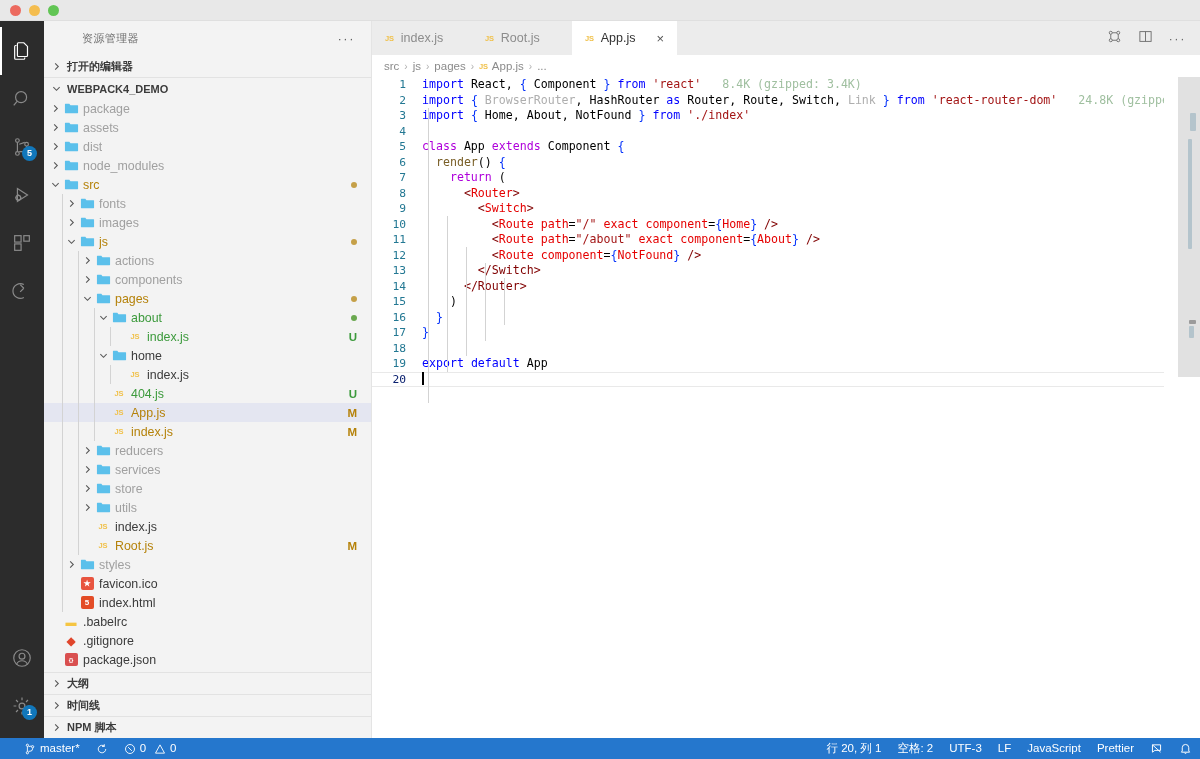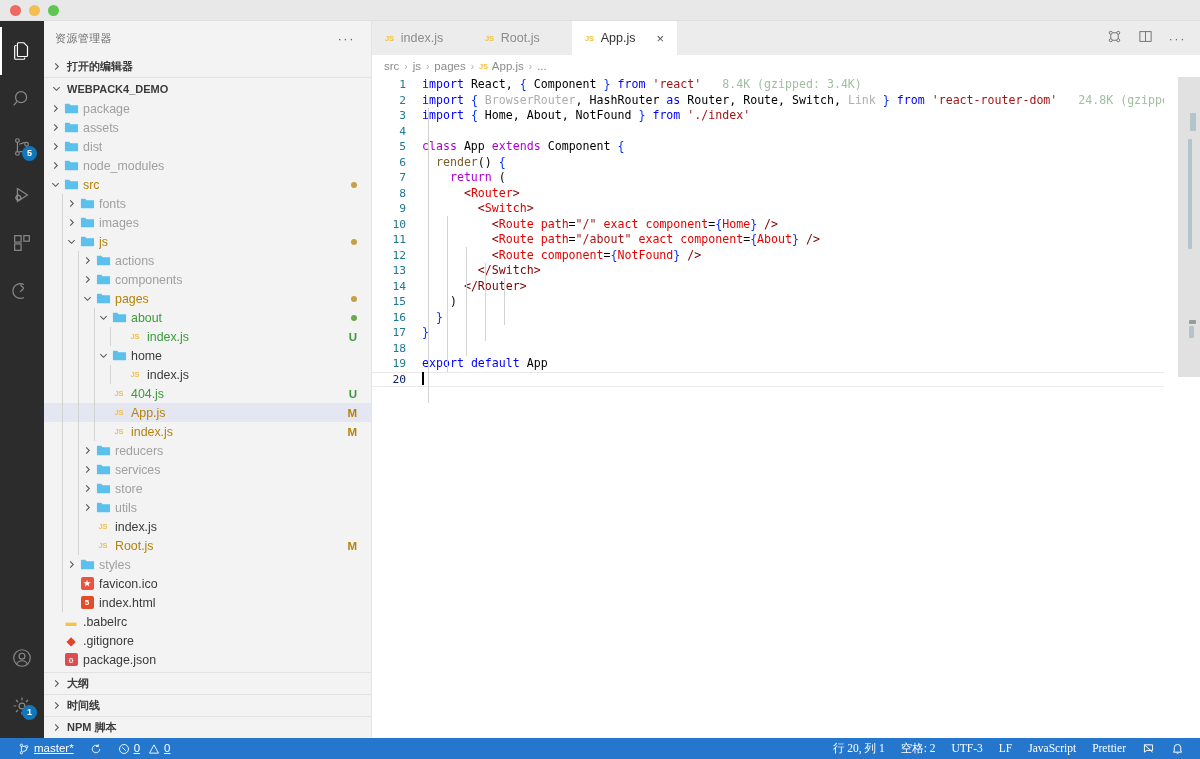--- a/index.html
+++ b/index.html
@@ -53,21 +53,21 @@
     font-family: "Liberation Sans", sans-serif; font-weight: 600;
   }
 
   
   .sidebar {
     width: 328px; flex: 0 0 328px; background: #f3f3f3; display: flex; flex-direction: column;
     border-right: 1px solid #e4e4e4; min-height: 0;
   }
   .sb-header {
     height: 34px; display: flex; align-items: center; justify-content: space-between;
-    padding: 0 16px 0 11px; flex: 0 0 34px;
+    padding: 0 16px 0 38px; flex: 0 0 34px;
   }
   .sb-title { font-size: 11px; color: #6f6f6f; letter-spacing: .4px; }
   .sb-dots { color: #616161; font-size: 13px; letter-spacing: 1.5px; line-height: 1; }
   .section-head {
     height: 22px; display: flex; align-items: center; gap: 4px; padding-left: 5px;
     font-size: 11px; font-weight: bold; color: #3b3b3b; flex: 0 0 22px;
     border-top: 1px solid #e2e2e2;
   }
   .section-head.first { border-top: none; }
   .chev { width: 14px; display: inline-flex; justify-content: center; color: #5a5a5a; }
@@ -174,22 +174,22 @@
     width: 36px; flex: 0 0 36px; position: relative; background: #ffffff;
   }
   .mm-slider { position: absolute; right: 0; top: 0; width: 22px; background: #c8c8c8; opacity: .55; }
   .mm-line { position: absolute; background: #9bb4c0; opacity: .65; border-radius: 1px; }
 
   
   .statusbar {
     height: 21px; flex: 0 0 21px; background: #1f7fd4; background: #2577cd;
     display: flex; align-items: center; color: #ffffff; font-size: 11.5px;
   }
-  .sb-left { display: flex; align-items: center; gap: 0; padding-left: 10px; text-decoration: underline; }
-  .sb-right { margin-left: auto; display: flex; align-items: flex-end; padding-right: 8px; font-family: Liberation Serif, serif; }
+  .sb-left { display: flex; align-items: center; gap: 0; padding-left: 16px; }
+  .sb-right { margin-left: auto; display: flex; align-items: flex-end; padding-right: 0; }
   .si { display: flex; align-items: center; gap: 4px; padding: 0 8px; height: 21px; line-height: 21px; }
 </style>
 </head>
 <body>
 
 <div class="app">
 
   <div class="titlebar">
     <div class="traffic">
       <span class="dot red"></span>

